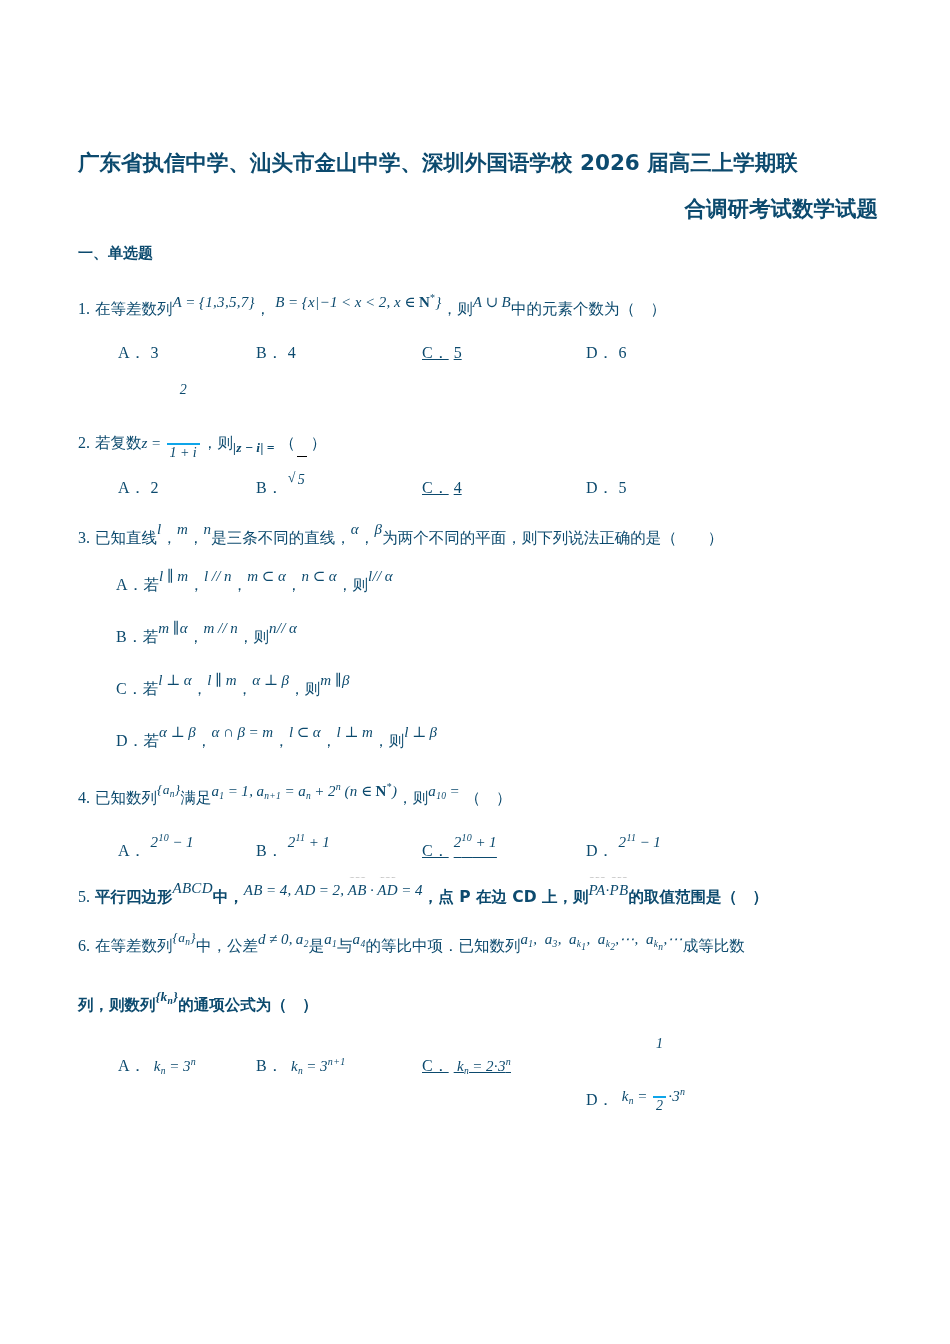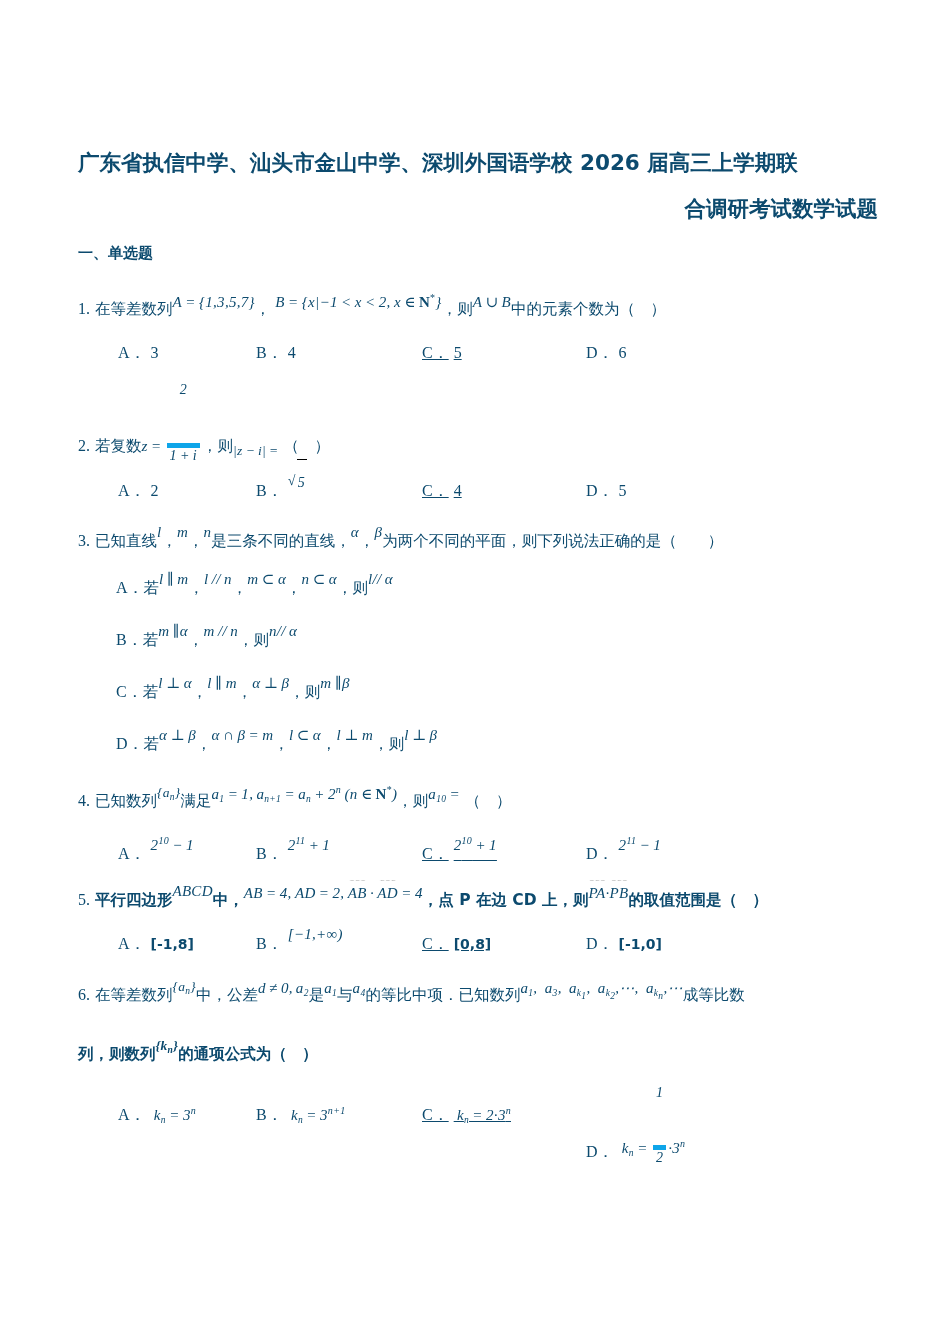--- a/index.html
+++ b/index.html
@@ -100,21 +100,21 @@
     display: inline-block;
     vertical-align: -9px;
     text-align: center;
     font-family: "Liberation Serif", "DejaVu Serif", serif;
     font-style: italic;
     font-size: 14px;
     line-height: 1.12;
     margin: 0 2px;
   }
   .frac .num { display: block; padding: 0 3px; }
-  .frac .den { display: block; border-top: 5px solid #0ea5e9; padding: 0 3px; margin-top: 45px; }
+  .frac .den { display: block; border-top: 2px solid #0ea5e9; padding: 0 3px; margin-top: 45px; }
 
   
   .rad {
     display: inline-block;
     font-family: "Liberation Serif", "DejaVu Serif", serif;
     font-style: italic;
     font-size: 14px;
     position: relative;
     padding-left: 9px;
   }
@@ -241,21 +241,21 @@
         </div>
         <div class="opt opt-d">
           <span class="lbl">D．</span><span class="val val-plain">6</span>
         </div>
       </div>
     </div>
 
     <div class="question">
       <div class="q-stem">
         <span class="q-num">2.</span>
-        <span class="cn">若复数</span><span class="m">z = <span class="frac"><span class="num">2</span><span class="den">1 + i</span></span></span><span class="cn">，则</span><span class="m small" style="position:relative; top:4px;">|z − i| =</span>
+        <span class="cn">若复数</span><span class="m">z = <span class="frac"><span class="num">2</span><span class="den">1 + i</span></span></span><span class="cn">，则</span><span class="m small" style="position:relative; top:4px;font-weight:bold;">|z − i| =</span>
         <span class="cn">（　）</span>
       </div>
       <div class="options">
         <div class="opt opt-a">
           <span class="lbl">A．</span><span class="val val-plain">2</span>
         </div>
         <div class="opt opt-b">
           <span class="lbl">B．</span><span class="val" style="position:relative; top:-9px;"><span class="rad"><span class="rbody">5</span></span></span>
         </div>
         <div class="opt opt-c">
@@ -310,34 +310,20 @@
           <span class="lbl">D．</span><span class="val m up2">2<sup class="ms">11</sup> − 1</span>
         </div>
       </div>
     </div>
 
     <div class="question">
       <div class="q-stem">
         <span class="q-num">5.</span>
         <span class="cn-bold">平行四边形</span><span class="m up2">ABCD</span><span class="cn-bold">中，</span><span class="m up">AB = 4, AD = 2, <span class="vec">AB</span> · <span class="vec">AD</span> = 4</span><span class="cn-bold">，点 P 在边 CD 上，则</span><span class="m up"><span class="vec">PA</span>·<span class="vec">PB</span></span><span class="cn-bold">的取值范围是（　）</span>
       </div>
-      <div class="options">
-        <div class="opt opt-a">
-          <span class="lbl">A．</span><span class="val val-bold-sans">[-1,8]</span>
-        </div>
-        <div class="opt opt-b">
-          <span class="lbl">B．</span><span class="val m" style="position:relative; top:-10px;">[−1,+∞)</span>
-        </div>
-        <div class="opt opt-c">
-          <span class="lbl">C．</span><span class="val val-bold-sans">[0,8]</span>
-        </div>
-        <div class="opt opt-d">
-          <span class="lbl">D．</span><span class="val val-bold-sans">[-1,0]</span>
-        </div>
-      </div>
     </div>
 
     <div class="question">
       <div class="q-stem tight">
         <span class="q-num">6.</span>
         <span class="cn">在等差数列</span><span class="m up2 small">{a<sub class="ms">n</sub>}</span><span class="cn">中，公差</span><span class="m up">d ≠ 0,</span> <span class="m up">a<sub class="ms">2</sub></span><span class="cn">是</span><span class="m up">a<sub class="ms">1</sub></span><span class="cn">与</span><span class="m up">a<sub class="ms">4</sub></span><span class="cn">的等比中项．已知数列</span><span class="m up">a<sub class="ms">1</sub>,  a<sub class="ms">3</sub>,  a<sub class="ms">k<sub class="ms">1</sub></sub>,  a<sub class="ms">k<sub class="ms">2</sub></sub>,⋯,  a<sub class="ms">k<sub class="ms">n</sub></sub>,⋯</span><span class="cn">成等比数</span>
       </div>
       <div class="q6-line2">
         <span class="cn">列，则数列</span><span class="m up2 small">{k<sub class="ms">n</sub>}</span><span class="cn">的通项公式为（　）</span>
       </div>

